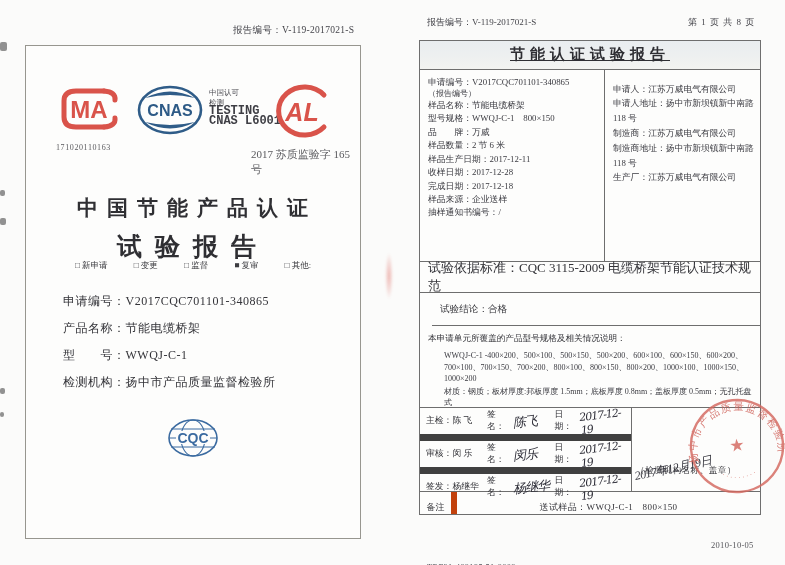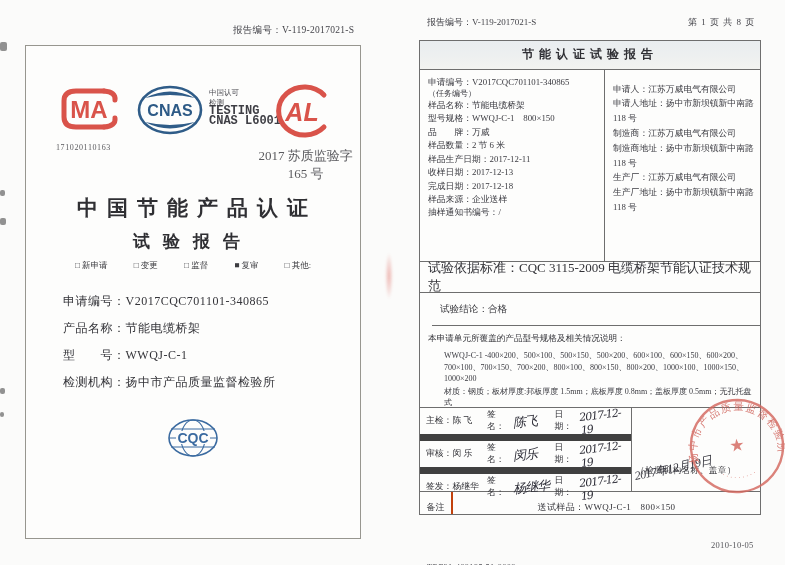--- a/index.html
+++ b/index.html
@@ -5,38 +5,38 @@
   html,body{margin:0;padding:0;}
   #canvas{position:relative;width:785px;height:565px;background:#fbfbfa;overflow:hidden;
           font-family:"Liberation Serif","DejaVu Serif",serif;color:#3d3d42;}
   .abs{position:absolute;}
   
   .lp{position:absolute;left:25px;top:45px;width:334px;height:492px;border:1.5px solid #97968f;background:#fdfdfc;}
   .lp-reportno{left:233px;top:24px;font-size:9.5px;letter-spacing:.3px;color:#44444a;}
   .cma-num{left:30px;top:97px;font-size:8px;color:#5a5a5e;letter-spacing:.6px;}
   .cnas-side{left:183px;top:42px;font-size:7.5px;line-height:9.5px;color:#46464c;}
   .cnas-side .b{font-weight:bold;font-size:12px;font-family:Liberation Mono, monospace;color:#3e3e44;}
-  .cal-num{left:225px;top:101px;font-size:13px;color:#5a5a5e;text-align:center;}
+  .cal-num{left:225px;top:101px;font-size:11px;color:#5a5a5e;}
   .lp-title1{left:4px;top:148px;width:100%;text-align:center;font-size:21px;font-weight:600;letter-spacing:9px;color:#2f2f33;}
-  .lp-title2{left:0;top:184px;width:100%;text-align:center;font-size:17px;font-weight:600;letter-spacing:13px;color:#2f2f33;}
+  .lp-title2{left:0;top:184px;width:100%;text-align:center;font-size:25px;font-weight:600;letter-spacing:13px;color:#2f2f33;}
   .lp-checks{left:0;top:214px;width:100%;text-align:center;font-size:8.5px;color:#3c3c40;}
   .lp-checks .cb{margin:0 12px;}
   .lp-checks .sym{margin-right:2px;}
   .lp-fields{left:37px;top:247px;font-size:12px;color:#333338;}
   .lp-fields .fl{margin-bottom:10px;letter-spacing:.5px;}
   .smudge{left:385px;top:252px;width:8px;height:48px;border-radius:50%;
           background:radial-gradient(ellipse at center,rgba(215,70,60,.38),rgba(215,70,60,0) 70%);filter:blur(1px);}
   .artifact{background:#3a3a3a;border-radius:2px;opacity:.55;}
   
   .rp-reportno{left:427px;top:16px;font-size:9px;color:#44444a;}
   .rp-pageno{left:688px;top:16px;font-size:9px;color:#44444a;letter-spacing:1px;}
   .rt{position:absolute;left:419px;top:40px;width:340px;height:473px;border:1px solid #6e6e6e;background:#fdfdfc;display:flex;flex-direction:column;}
   .rt-title{height:28px;border-bottom:1px solid #6e6e6e;display:flex;align-items:center;justify-content:center;
-            font-size:12px;font-weight:700;letter-spacing:5px;color:#2e2e33;
-            background:linear-gradient(180deg,#e9edf0 0%,#eef0f0 60%,#f3f3f1 100%);}
+            font-size:15px;font-weight:700;letter-spacing:5px;color:#2e2e33;
+            background:linear-gradient(180deg,#e9edf0 0%,#eef0f0 60%,#f3f3f1 100%);text-decoration:underline;}
   .rt-info{height:194px;border-bottom:1px solid #6e6e6e;display:flex;}
   .rt-info-left{width:172px;border-right:1px solid #6e6e6e;padding:6px 4px 0 8px;font-size:8.8px;line-height:13.4px;color:#3a3a40;}
   .rt-info-left .sub{font-size:8px;line-height:10px;}
   .rt-info-right{flex:1;padding:12px 2px 0 8px;font-size:8.8px;line-height:14.8px;color:#3a3a40;}
   .rt-standard{height:30px;border-bottom:1px solid #6e6e6e;display:flex;align-items:center;padding-left:8px;font-size:13px;color:#333338;}
   .rt-conclusion{height:32px;border-bottom:1px solid #6e6e6e;display:flex;align-items:center;padding-left:8px;font-size:9.6px;color:#333338;margin-left:12px;}
   .rt-coverage{height:74px;border-bottom:1px solid #6e6e6e;padding:7px 4px 0 8px;font-size:8.6px;color:#333338;}
   .rt-coverage .models{padding:5px 2px 0 16px;font-size:8px;line-height:11.5px;color:#3a3a40;}
   .rt-coverage .material{padding:1px 2px 0 16px;font-size:8px;line-height:11.5px;color:#3a3a40;}
   .rt-sig{height:83px;border-bottom:1px solid #6e6e6e;display:flex;}
@@ -47,21 +47,21 @@
   .sig-lab{width:27px;}
   .script{font-style:italic;font-size:13px;color:#2e2e38;transform:rotate(-6deg);display:inline-block;
           font-family:"DejaVu Serif",serif;letter-spacing:-1px;}
   .script.small{font-size:11px;transform:rotate(-7deg);}
   .sig-script{width:44px;}
   .sig-right{flex:1;position:relative;font-size:8.6px;color:#333338;}
   .stampcell-label{position:absolute;left:4px;top:57px;letter-spacing:.5px;}
   .stampcell-date{position:absolute;left:2px;top:52px;font-size:12px;font-style:italic;color:#33333c;
                   transform:rotate(-12deg);display:inline-block;white-space:nowrap;letter-spacing:-.5px;}
   .rt-remark{flex:1;display:flex;}
-  .remark-label{width:31px;border-right:2px solid #c2410c;display:flex;justify-content:center;padding-top:9px;font-size:9px;color:#333338;}
+  .remark-label{width:31px;border-right:6px solid #c2410c;display:flex;justify-content:center;padding-top:9px;font-size:9px;color:#333338;}
   .remark-value{flex:1;text-align:center;padding-top:9px;font-size:9px;color:#333338;letter-spacing:.4px;}
   .rp-footer-left{left:427px;top:562px;font-size:8.5px;color:#55555a;letter-spacing:.3px;}
   .rp-footer-right{left:711px;top:540px;font-size:8.5px;color:#55555a;letter-spacing:.3px;}
   .stamp{left:687px;top:396px;opacity:.82;transform:rotate(-6deg);z-index:6;}
 </style>
 </head>
 <body>
 
 <div id="canvas">
 
@@ -134,38 +134,37 @@
 
   <div class="abs rp-reportno">报告编号：V-119-2017021-S</div>
   <div class="abs rp-pageno">第 1 页 共 8 页</div>
 
   <div class="rt">
     <div class="rt-title">节能认证试验报告</div>
 
     <div class="rt-info">
       <div class="rt-info-left">
         <div>申请编号：V2017CQC701101-340865</div>
-        <div class="sub">（任务编号）</div>
+        <div class="sub">（报告编号）</div>
         <div>样品名称：节能电缆桥架</div>
         <div>型号规格：WWQJ-C-1　800×150</div>
         <div>品　　牌：万威</div>
         <div>样品数量：2 节 6 米</div>
         <div>样品生产日期：2017-12-11</div>
-        <div>收样日期：2017-12-13</div>
+        <div>收样日期：2017-12-28</div>
         <div>完成日期：2017-12-18</div>
         <div>样品来源：企业送样</div>
         <div>抽样通知书编号：/</div>
       </div>
       <div class="rt-info-right">
         <div>申请人：江苏万威电气有限公司</div>
         <div>申请人地址：扬中市新坝镇新中南路 118 号</div>
         <div>制造商：江苏万威电气有限公司</div>
         <div>制造商地址：扬中市新坝镇新中南路 118 号</div>
         <div>生产厂：江苏万威电气有限公司</div>
-        <div>生产厂地址：扬中市新坝镇新中南路 118 号</div>
       </div>
     </div>
 
     <div class="rt-standard">试验依据标准：CQC 3115-2009 电缆桥架节能认证技术规范</div>
     <div class="rt-conclusion">试验结论：合格</div>
 
     <div class="rt-coverage">
       <div>本申请单元所覆盖的产品型号规格及相关情况说明：</div>
       <div class="models">WWQJ-C-1 -400×200、500×100、500×150、500×200、600×100、600×150、600×200、700×100、700×150、700×200、800×100、800×150、800×200、1000×100、1000×150、1000×200</div>
       <div class="material">材质：钢质；板材厚度:邦板厚度 1.5mm；底板厚度 0.8mm；盖板厚度 0.5mm；无孔托盘式</div>

